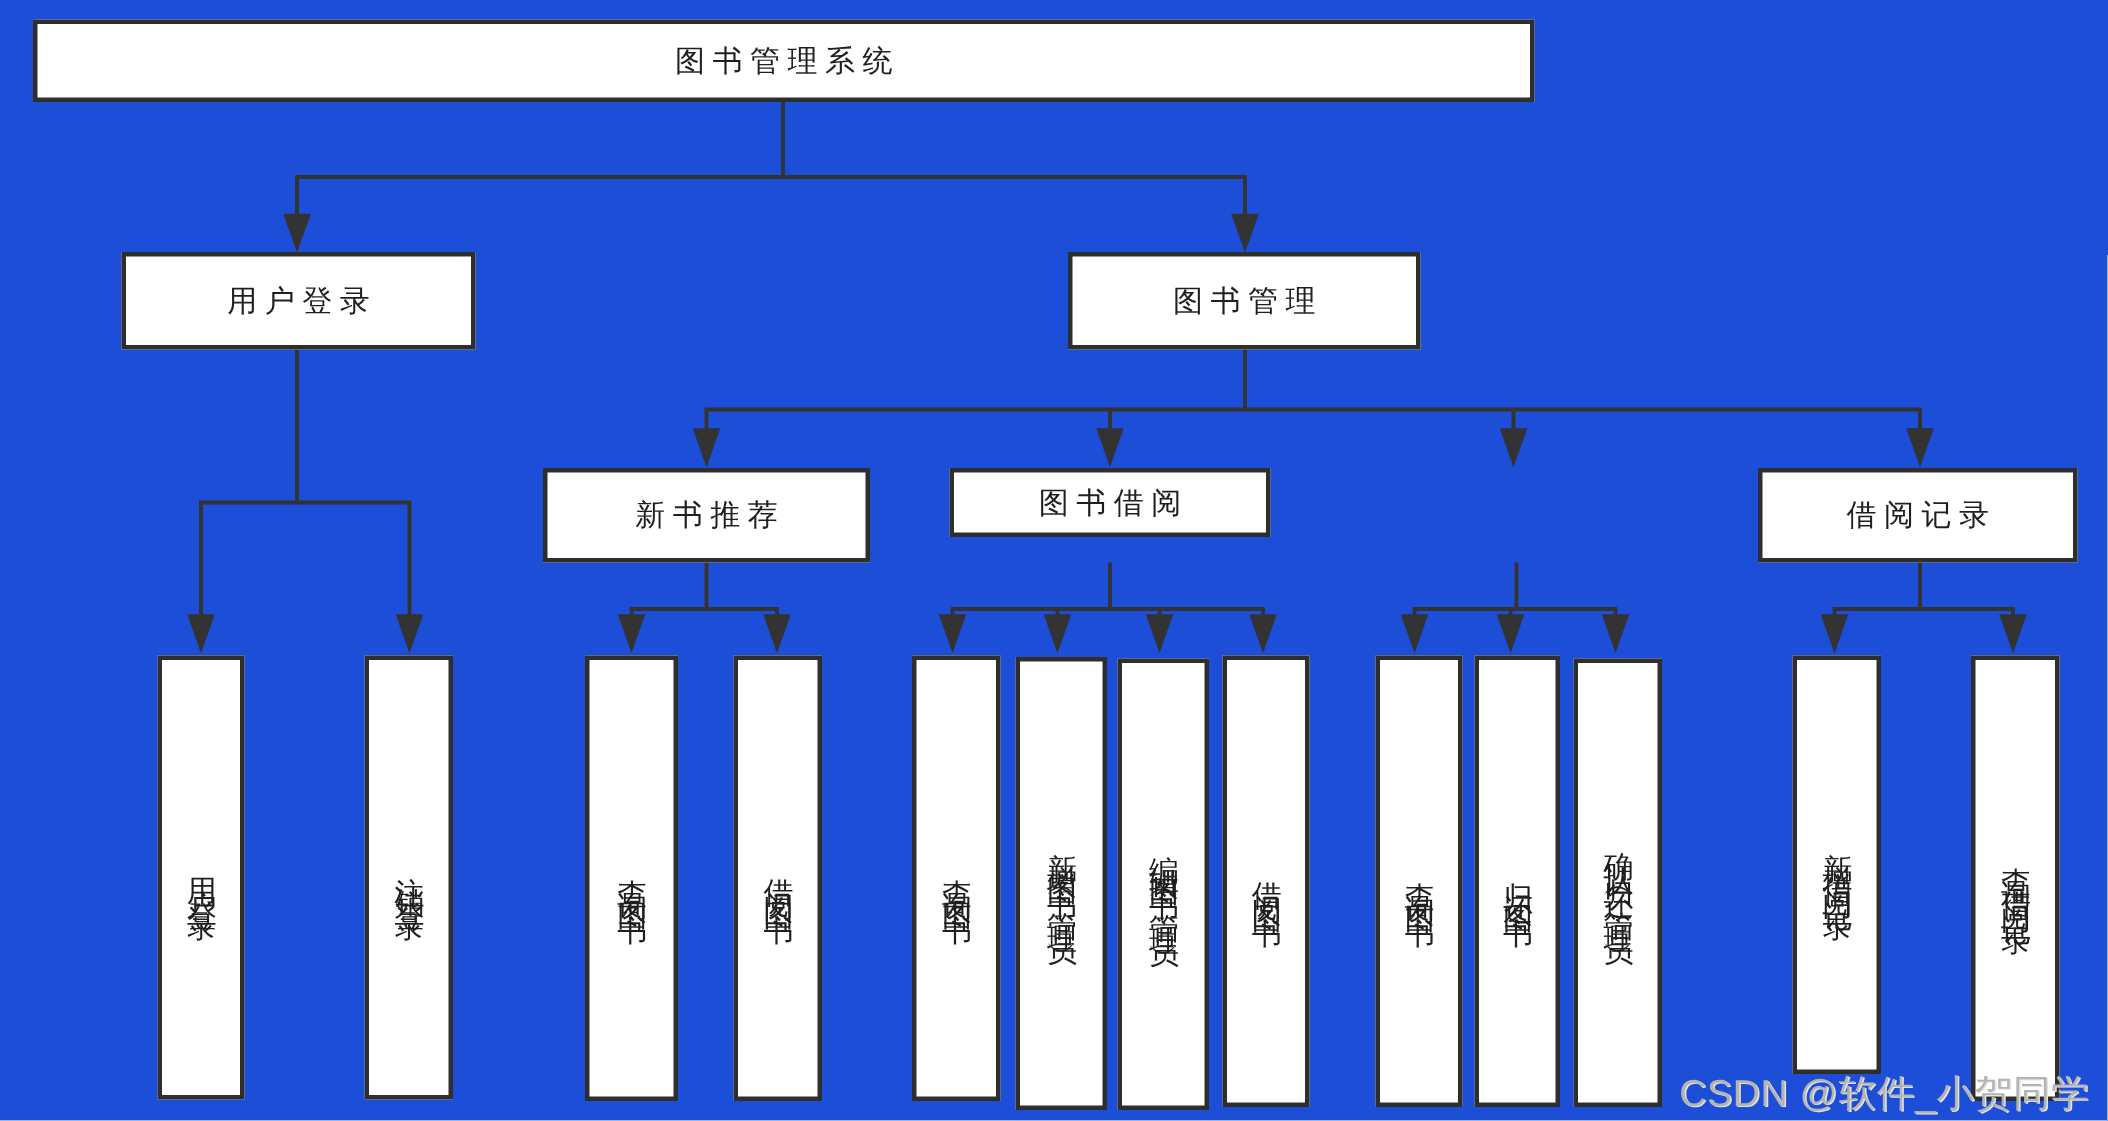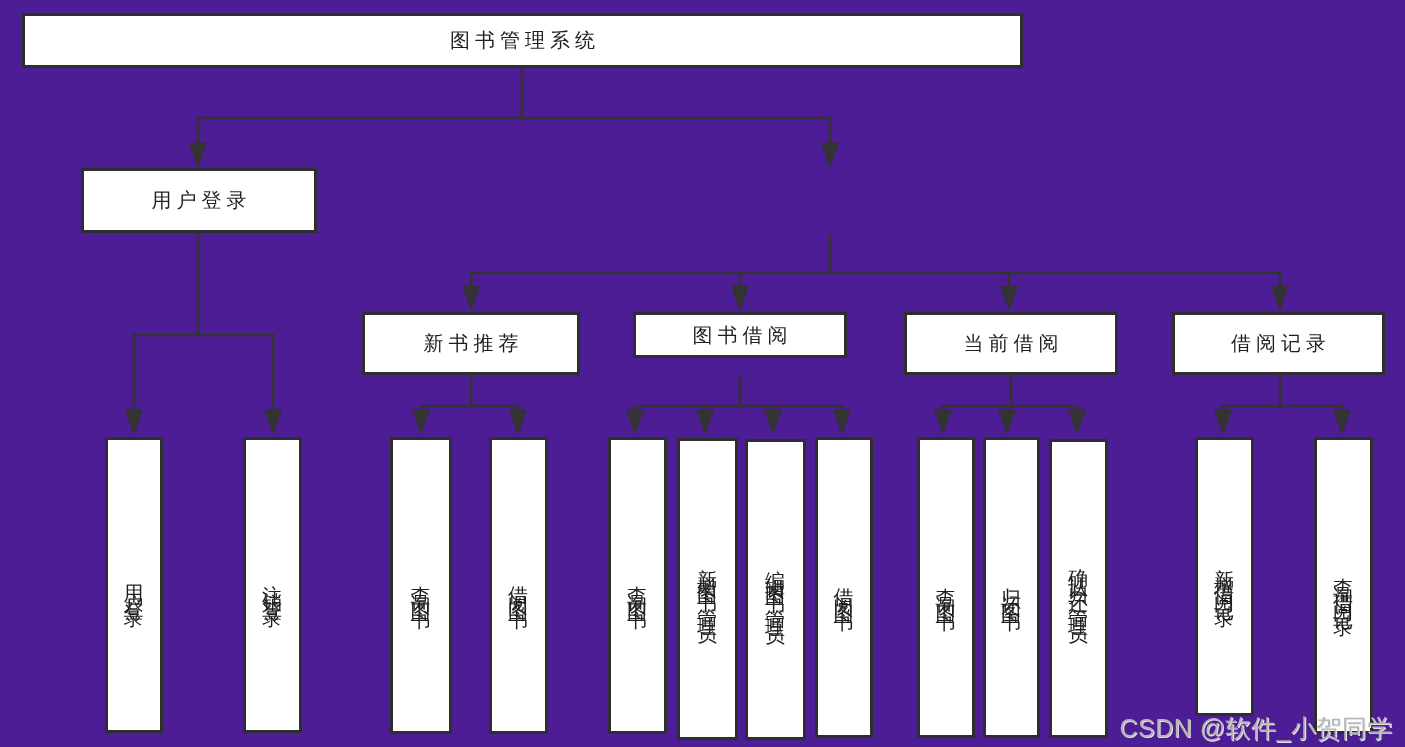--- a/index.html
+++ b/index.html
@@ -4,21 +4,21 @@
 <style>
   html, body {
     margin: 0;
     padding: 0;
     background: #ffffff;
   }
   .stage {
     position: relative;
     width: 1405px;
     height: 747px;
-    background: #4c1d95;
+    background: #1d4ed8;
     font-family: "Liberation Sans", "DejaVu Sans", sans-serif;
     color: #1f1f1f;
     overflow: hidden;
   }
   .connectors {
     position: absolute;
     left: 0;
     top: 0;
     width: 1405px;
     height: 747px;
@@ -135,24 +135,24 @@
     <line x1="1222" y1="406" x2="1343" y2="406"></line>
     <line x1="1223" y1="405" x2="1223" y2="416"></line>
     <line x1="1342" y1="405" x2="1342" y2="416"></line>
     <polygon points="1214.5,410 1231.5,410 1223,434"></polygon>
     <polygon points="1333.5,410 1350.5,410 1342,434"></polygon>
   </svg>
 
   <div class="hbox" style="left:22px; top:13px; width:1001px; height:55px;">图书管理系统</div>
 
   <div class="hbox" style="left:81px; top:168px; width:236px; height:65px;">用户登录</div>
+  <div class="hbox" style="left:712px; top:168px; width:235px; height:65px;">图书管理</div>
 
   <div class="hbox" style="left:362px; top:312px; width:218px; height:63px;">新书推荐</div>
   <div class="hbox" style="left:633px; top:312px; width:214px; height:46px;">图书借阅</div>
-  <div class="hbox" style="left:904px; top:312px; width:214px; height:63px;">当前借阅</div>
   <div class="hbox" style="left:1172px; top:312px; width:213px; height:63px;">借阅记录</div>
 
   <div class="vbox" style="left:105px; top:437px; width:58px; height:296px;">用户登录</div>
   <div class="vbox" style="left:243px; top:437px; width:59px; height:296px;">注销登录</div>
 
   <div class="vbox" style="left:390px; top:437px; width:62px; height:297px;">查询图书</div>
   <div class="vbox" style="left:489px; top:437px; width:59px; height:297px;">借阅图书</div>
 
   <div class="vbox" style="left:608px; top:437px; width:59px; height:297px;">查询图书</div>
   <div class="vbox" style="left:677px; top:438px; width:61px; height:302px;">新增图书（管理员）</div>

